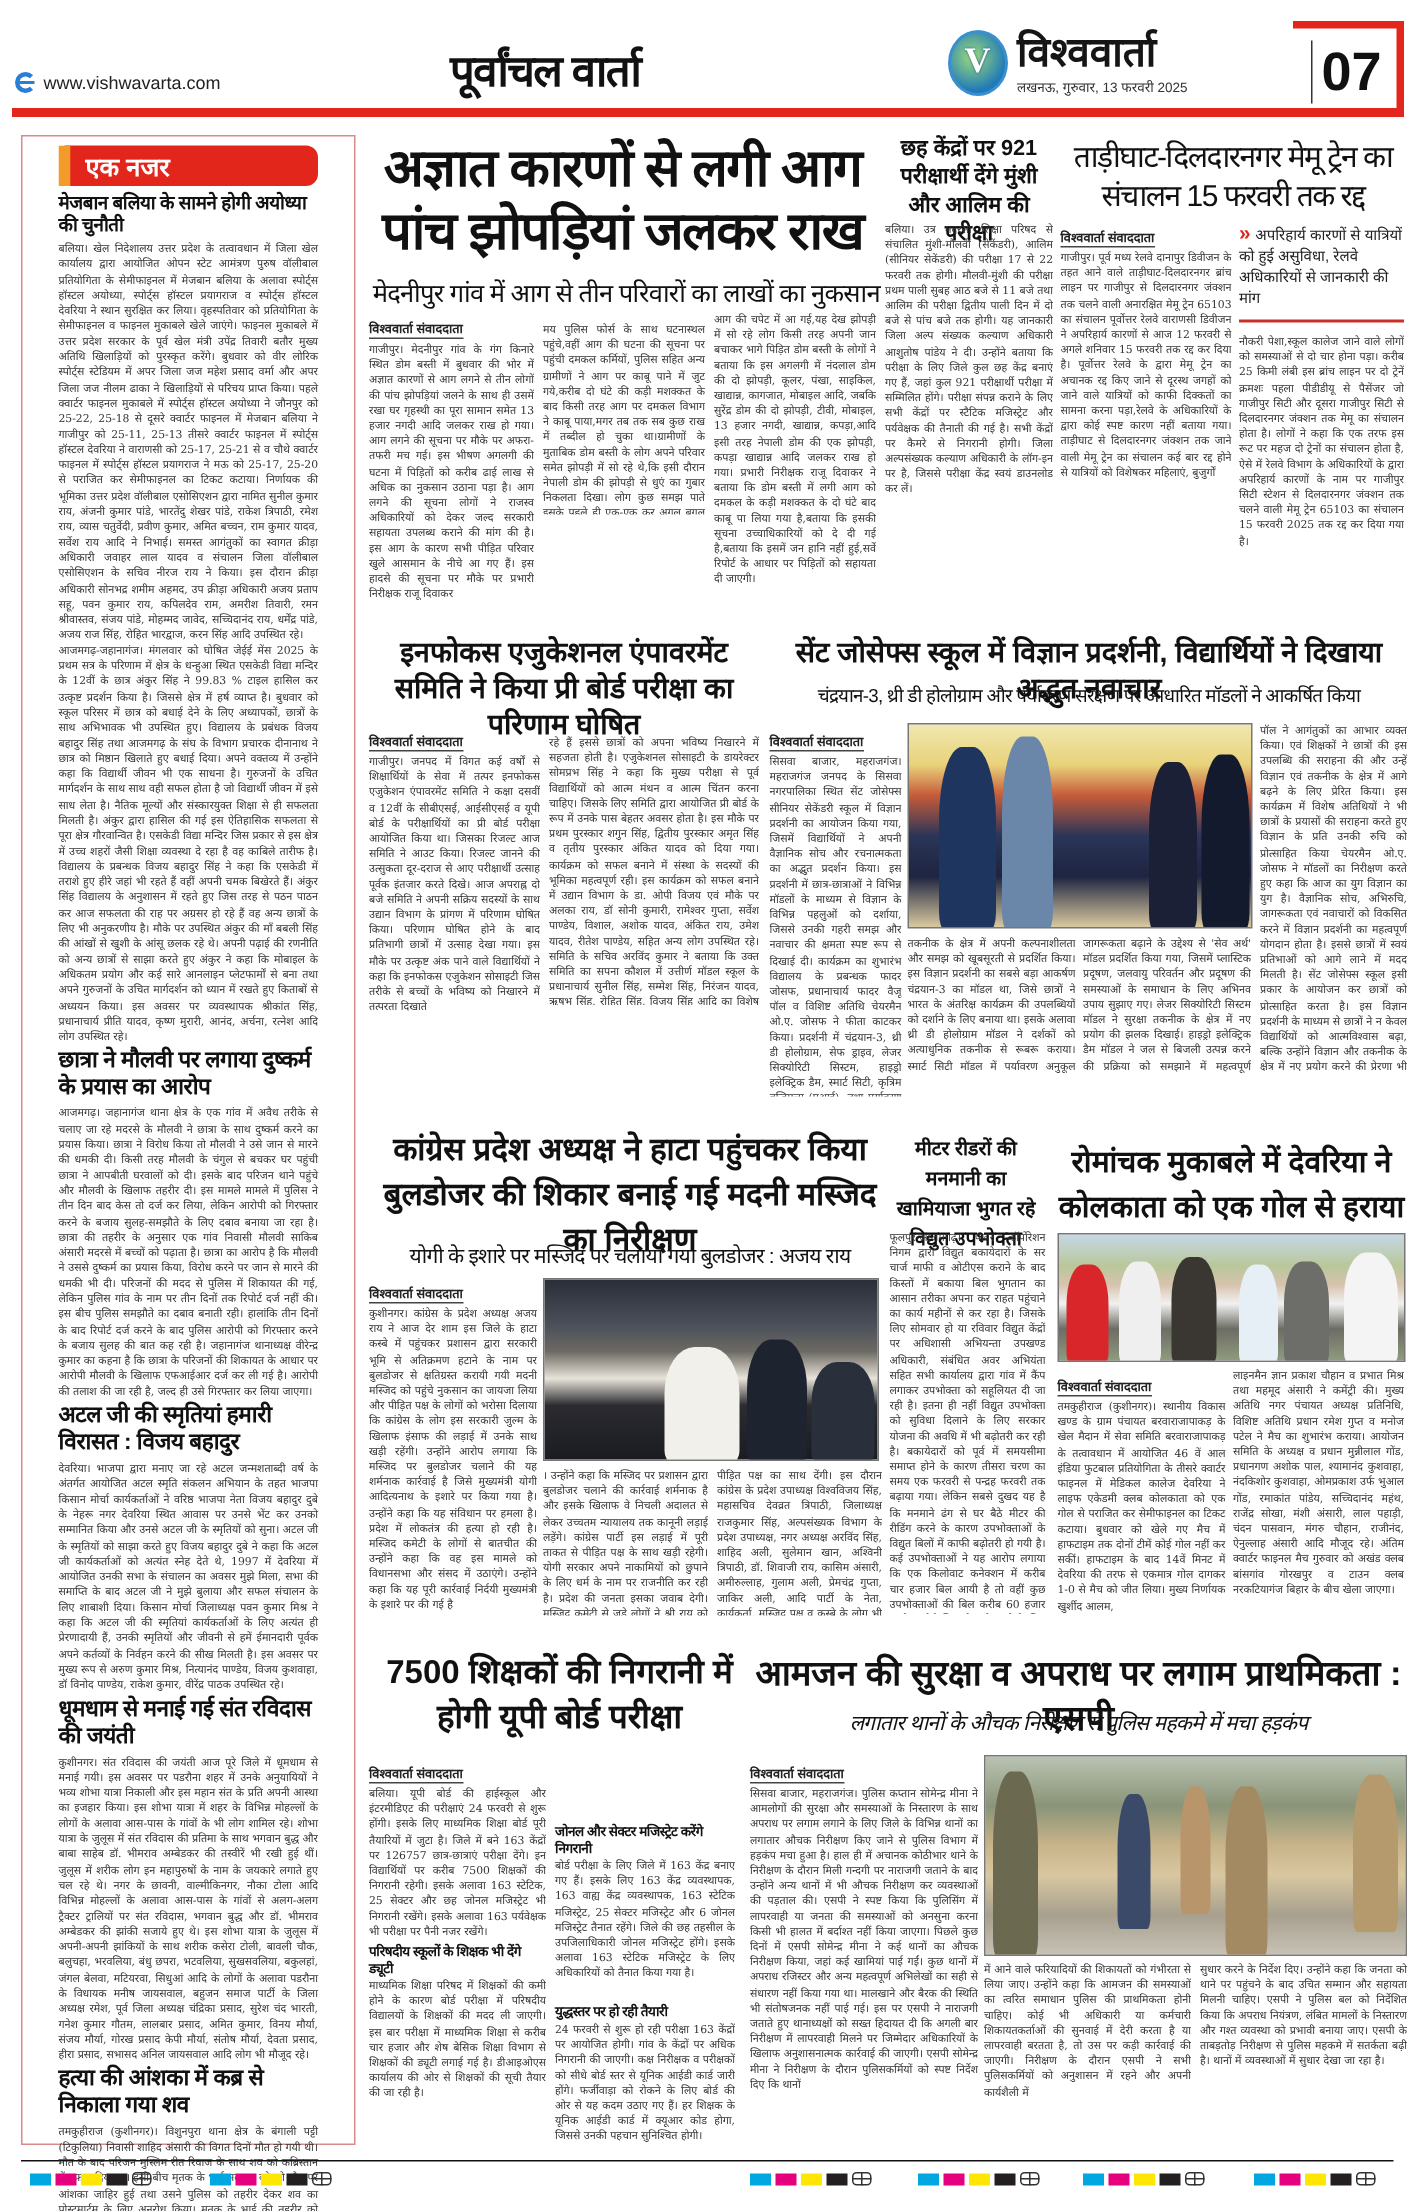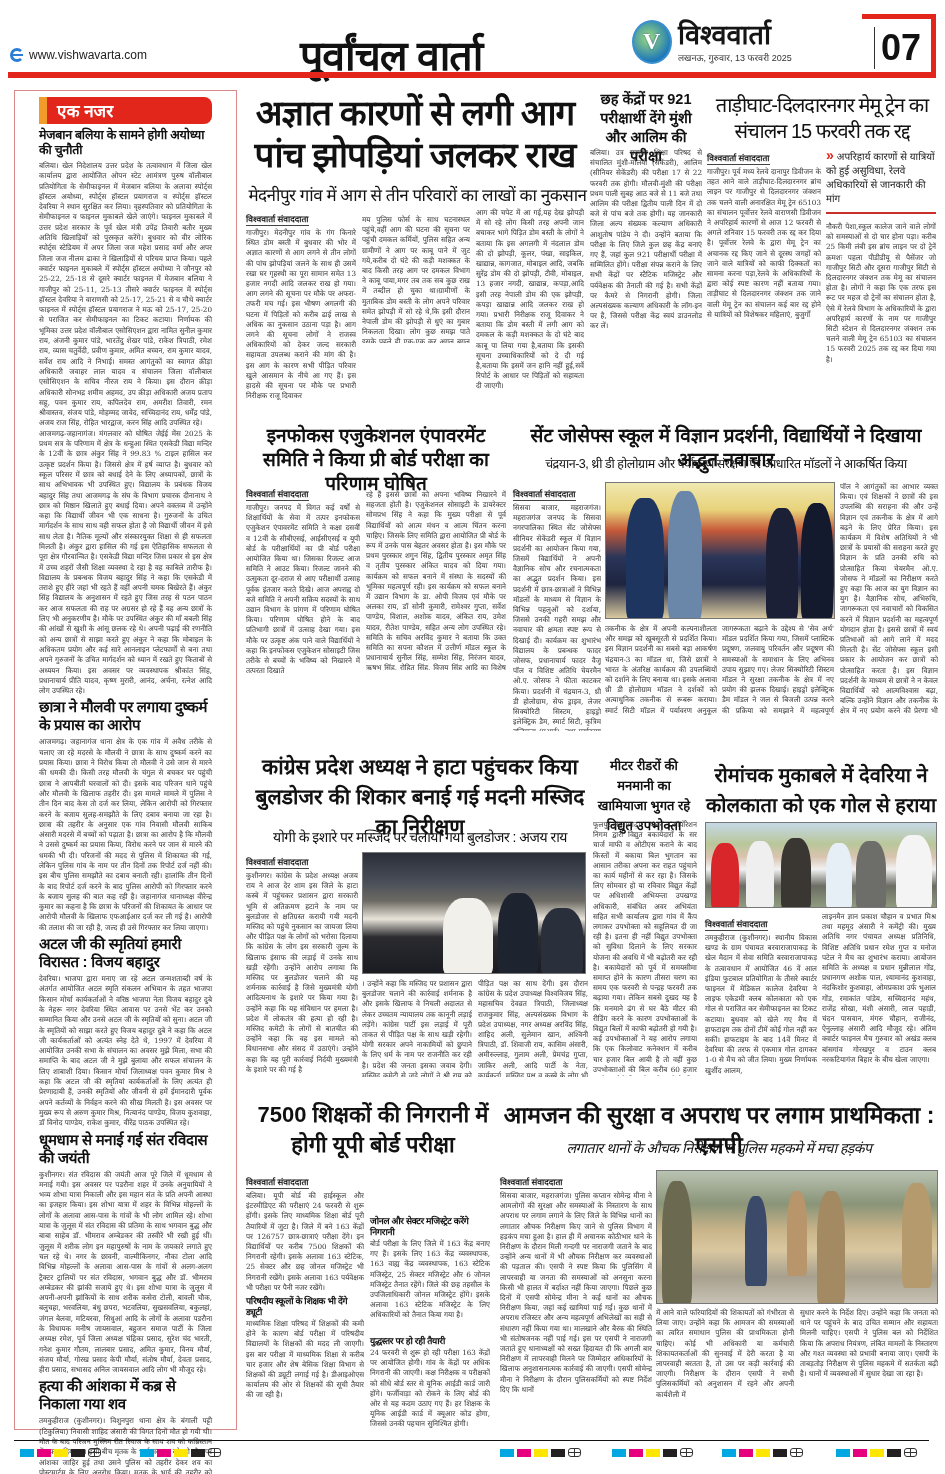--- a/index.html
+++ b/index.html
@@ -5,21 +5,21 @@
   * { box-sizing: border-box; margin: 0; padding: 0; }
   html, body { width: 945px; height: 1474px; background: #fff; overflow: hidden; }
   body { font-family: "DejaVu Sans", sans-serif; color: #1a1a1a; position: relative; }
 
   
   .masthead { position: absolute; left: 0; top: 0; width: 945px; height: 82px; }
   .mast-rule { position: absolute; left: 8px; top: 72px; width: 926px; height: 6px; background: #e3261c; }
   .site-url { position: absolute; left: 10px; top: 48px; font-size: 12px; font-family: "Liberation Sans", sans-serif; color: #222; display: flex; align-items: center; gap: 5px; }
   .ie-icon { width: 14px; height: 14px; border-radius: 50%; border: 3px solid #2a7fd4; border-right-color: transparent; display: inline-block; position: relative; }
   .ie-icon::after { content: ""; position: absolute; left: -2px; top: 3px; width: 12px; height: 2px; background: #2a7fd4; }
-  .section-title { position: absolute; left: 300px; top: 26px; font-size: 41px; font-weight: bold; font-family: "Liberation Sans", sans-serif; color: #111; letter-spacing: -1px; }
+  .section-title { position: absolute; left: 300px; top: 26px; font-size: 29px; font-weight: bold; font-family: "Liberation Sans", sans-serif; color: #111; letter-spacing: -1px; }
   .brand { position: absolute; left: 632px; top: 20px; display: flex; align-items: center; gap: 6px; }
   .brand-logo { width: 40px; height: 44px; border-radius: 50%; background: radial-gradient(circle at 40% 40%, #9fdc7a, #1f7ab8 70%); position: relative; border: 2px solid #3a8fd0; }
   .brand-logo::after { content: "V"; position: absolute; left: 9px; top: 6px; font-size: 24px; font-weight: bold; color: #fff; font-family: "Liberation Serif", serif; text-shadow: 0 0 2px #1b4f8a; }
   .brand-name { font-size: 27px; font-weight: bold; color: #151515; font-family: "Liberation Sans", sans-serif; line-height: 28px; }
   .brand-date { font-size: 9px; color: #333; margin-top: 2px; font-family: "Liberation Sans", sans-serif; }
   .page-num-box { position: absolute; left: 862px; top: 14px; width: 74px; height: 64px; border-top: 5px solid #e3261c; border-right: 5px solid #e3261c; }
   .page-num { position: absolute; left: 12px; top: 8px; font-size: 36px; font-weight: bold; font-family: "Liberation Sans", sans-serif; color: #111; border-left: 1px solid #333; padding-left: 6px; line-height: 42px; }
 
   
   .txt { font-size: 7.2px; line-height: 10.2px; color: #333; text-align: justify; font-family: "DejaVu Serif", serif; overflow: hidden; }

